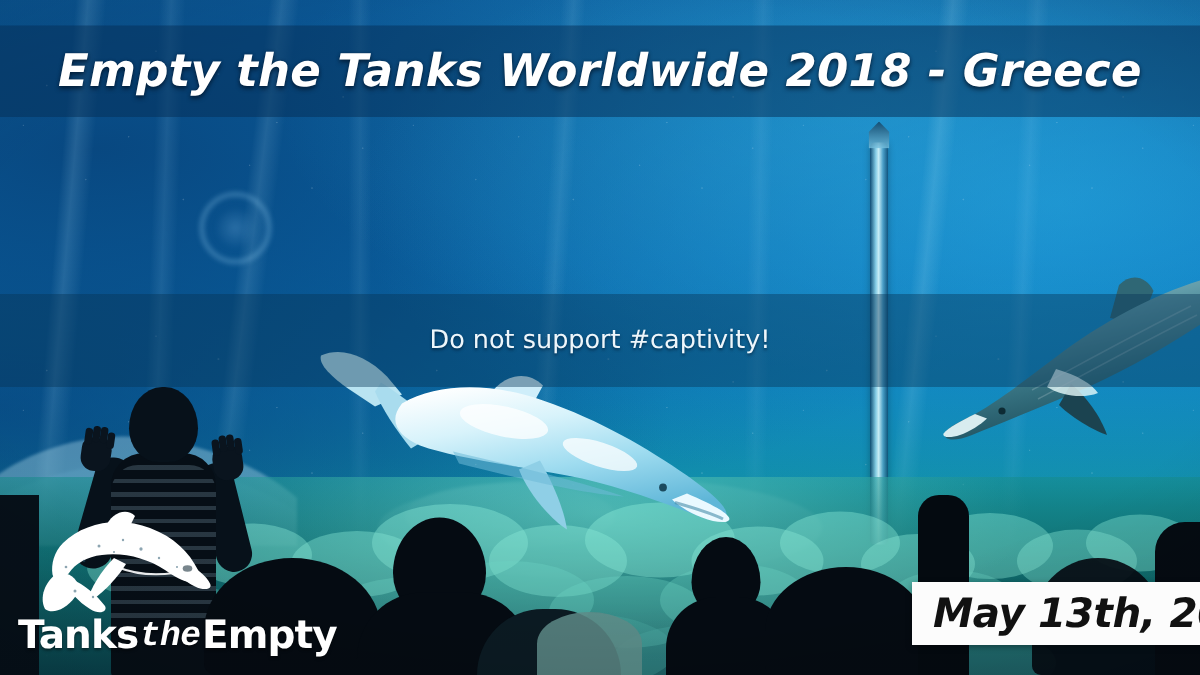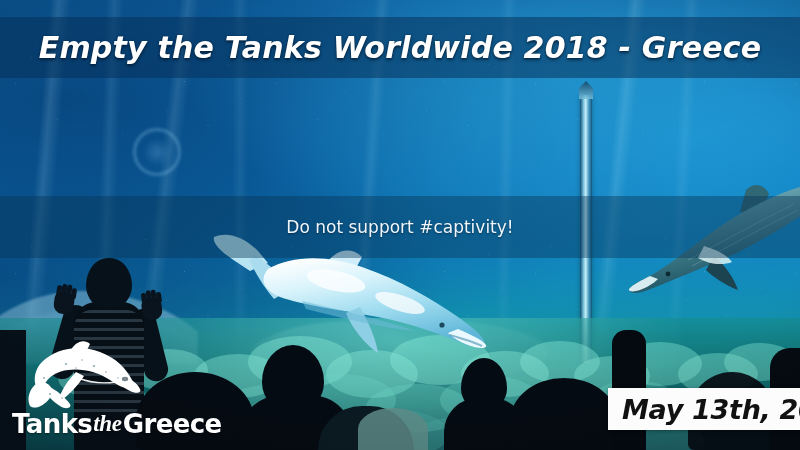--- a/index.html
+++ b/index.html
@@ -202,21 +202,21 @@
     display:flex;align-items:center;
     color:#ffffff;
     white-space:nowrap;
     text-shadow:0 1px 2px rgba(0,0,0,.45);
   }
   .lt-a,.lt-c{
     font-family:"DejaVu Sans","Liberation Sans",sans-serif;
     font-size:26px;font-weight:bold;letter-spacing:-.6px;
   }
   .lt-b{
-    font-family:Liberation Serif, serif;
+    font-family:Liberation Mono, monospace;
     font-size:23px;font-style:italic;font-weight:bold;
     padding:12px 1px;letter-spacing:-.3px;
   }
 
   
   .vignette{
     background:radial-gradient(120% 100% at 50% 45%, rgba(0,0,0,0) 45%, rgba(0,0,0,.28) 100%);
   }
 </style>
 </head>
@@ -445,17 +445,17 @@
           <circle cx="24" cy="56" r="1"></circle>
         <circle cx="36" cy="60" r=".8"></circle>
           <circle cx="50" cy="30" r=".7"></circle>
         <circle cx="92" cy="40" r=".7"></circle>
           <circle cx="18" cy="40" r=".9"></circle>
       </g>
     </svg>
     <div class="logo-text">
       <span class="lt-a">Tanks</span>
       <span class="lt-b">the</span>
-      <span class="lt-c">Greece</span>
+      <span class="lt-c">Empty</span>
     </div>
   </div>
 
 </div>
 
 </body></html>

